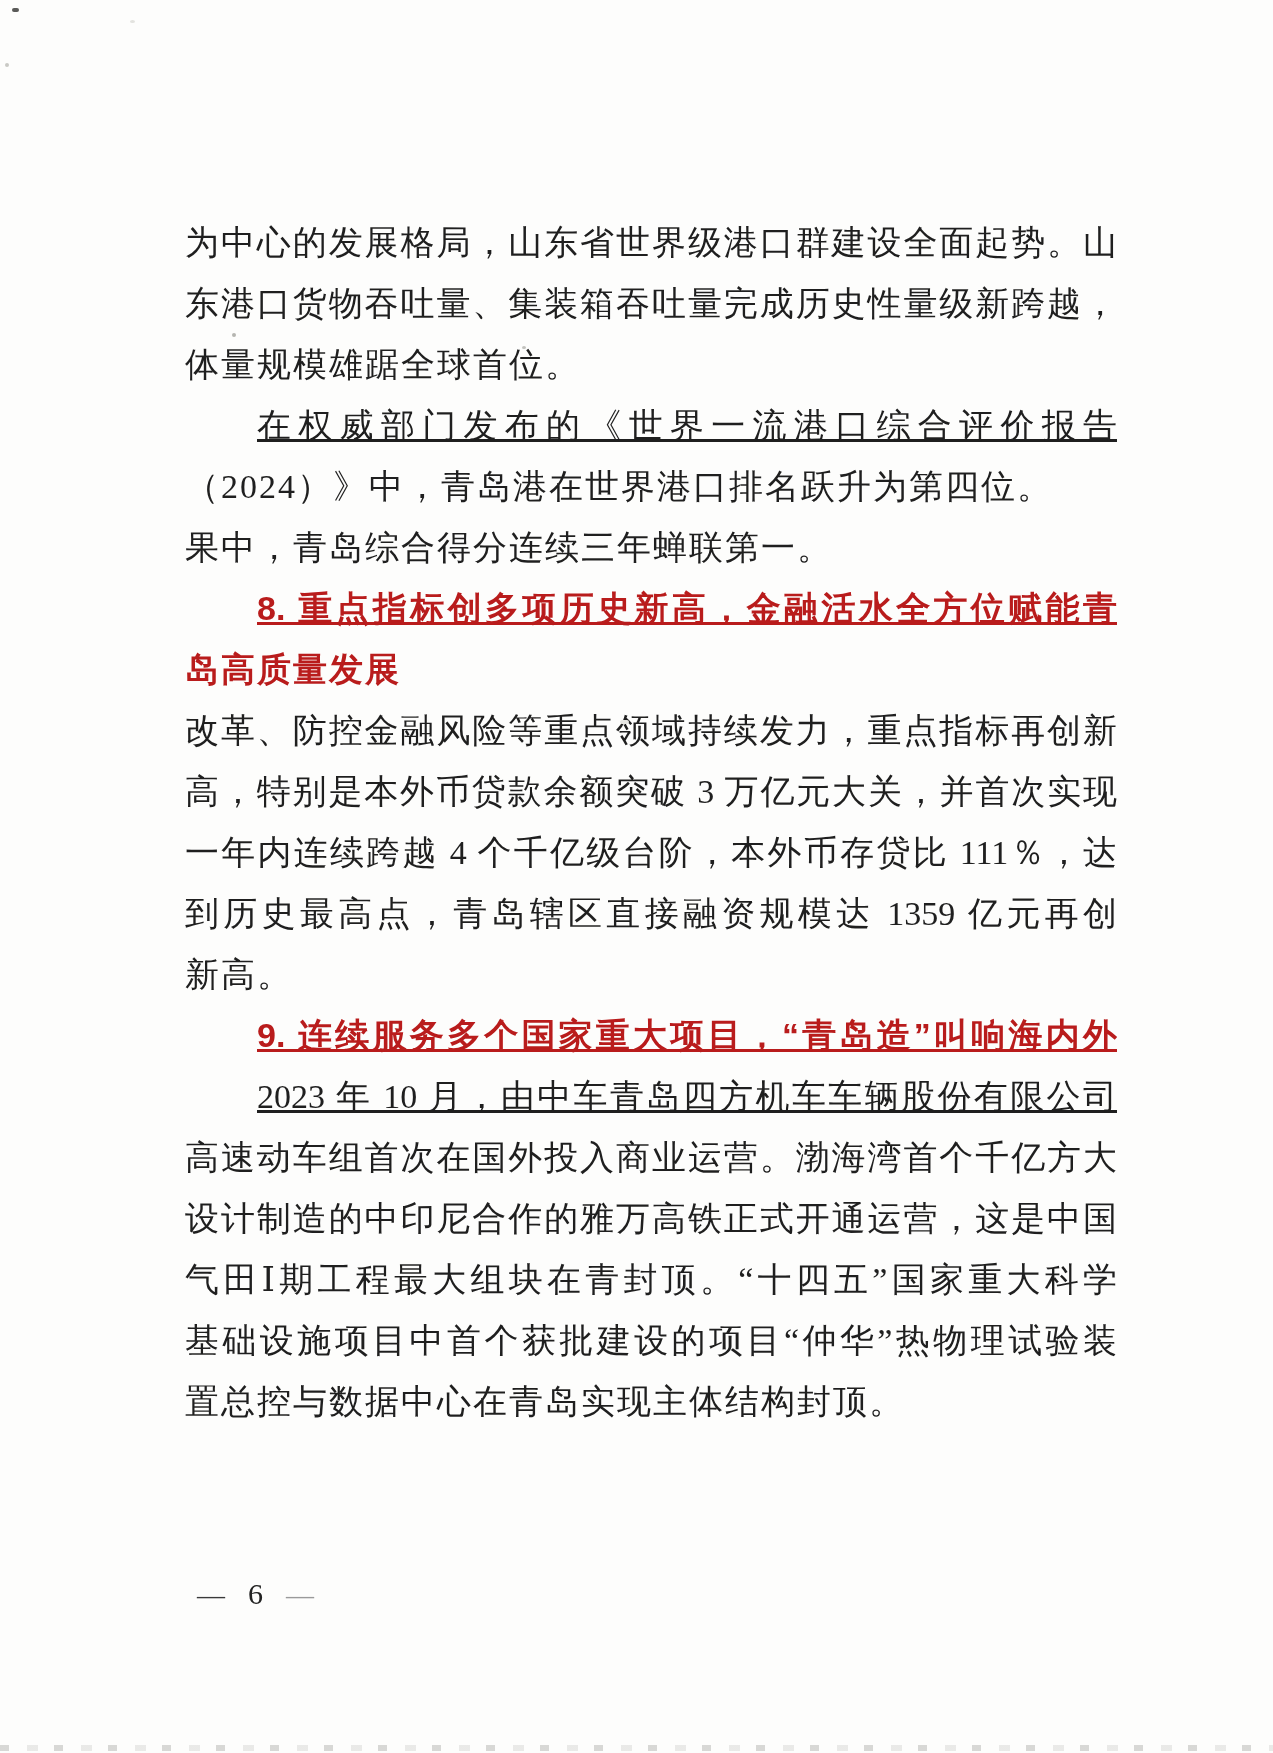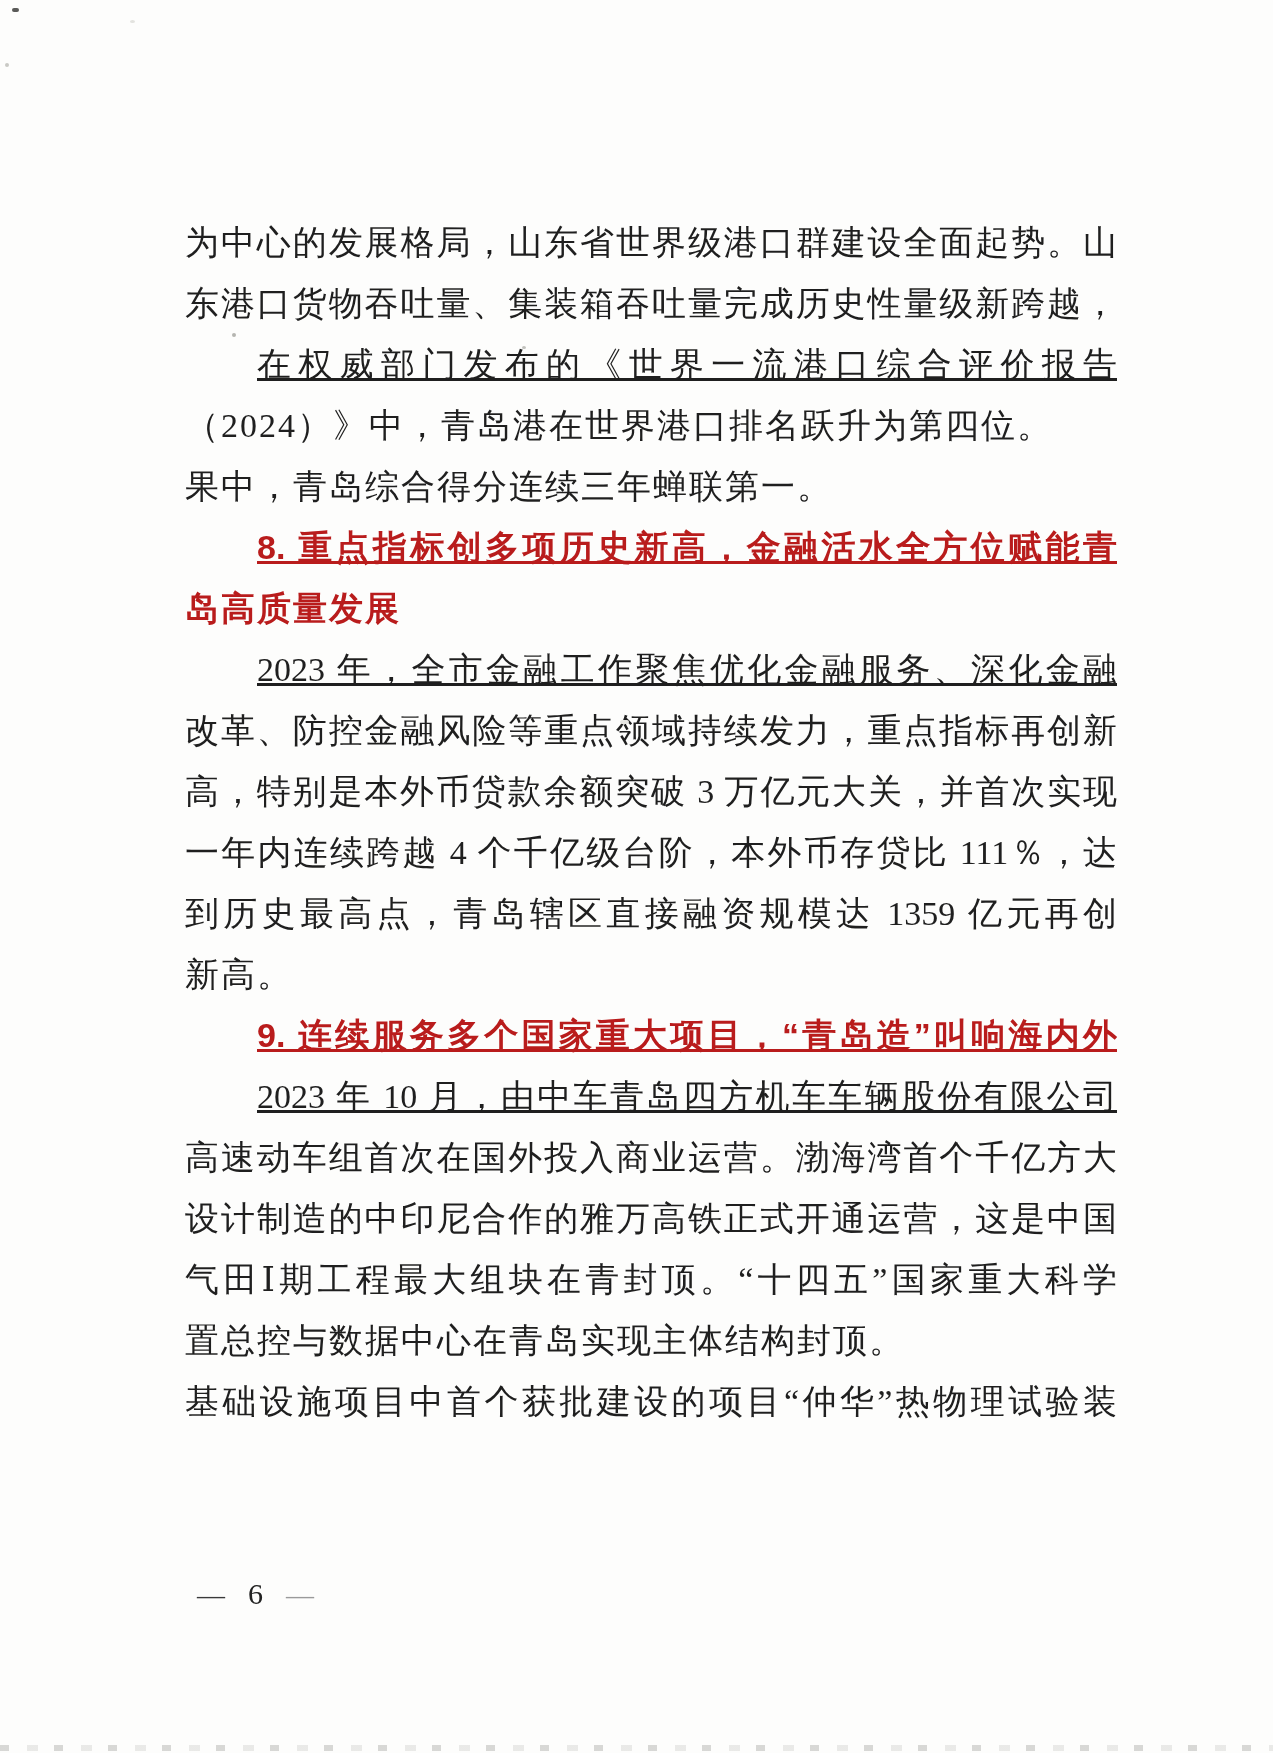--- a/index.html
+++ b/index.html
@@ -80,38 +80,38 @@
   }
 </style>
 </head>
 <body>
 
 <div class="page">
 
   <div class="content">
     <div class="line fill">为中心的发展格局，山东省世界级港口群建设全面起势。山</div>
     <div class="line fill">东港口货物吞吐量、集装箱吞吐量完成历史性量级新跨越，</div>
+    <div class="line">体量规模雄踞全球首位。</div>
     <div class="line indent fill">在权威部门发布的《世界一流港口综合评价报告</div>
     <div class="line">（2024）》中，青岛港在世界港口排名跃升为第四位。</div>
     <div class="line">果中，青岛综合得分连续三年蝉联第一。</div>
     <div class="line indent fill bold">8. 重点指标创多项历史新高，金融活水全方位赋能青</div>
     <div class="line bold">岛高质量发展</div>
-    <div class="line indent fill">2023 年，全市金融工作聚焦优化金融服务、深化金融</div>
     <div class="line fill">改革、防控金融风险等重点领域持续发力，重点指标再创新</div>
     <div class="line fill">高，特别是本外币贷款余额突破 3 万亿元大关，并首次实现</div>
     <div class="line fill">一年内连续跨越 4 个千亿级台阶，本外币存贷比 111％，达</div>
     <div class="line fill">到历史最高点，青岛辖区直接融资规模达 1359 亿元再创</div>
     <div class="line">新高。</div>
     <div class="line indent fill bold">9. 连续服务多个国家重大项目，“青岛造”叫响海内外</div>
     <div class="line indent fill">2023 年 10 月，由中车青岛四方机车车辆股份有限公司</div>
     <div class="line fill">高速动车组首次在国外投入商业运营。渤海湾首个千亿方大</div>
     <div class="line fill">设计制造的中印尼合作的雅万高铁正式开通运营，这是中国</div>
     <div class="line fill">气田Ⅰ期工程最大组块在青封顶。“十四五”国家重大科学</div>
+    <div class="line fill">基础设施项目中首个获批建设的项目“仲华”热物理试验装</div>
     <div class="line">置总控与数据中心在青岛实现主体结构封顶。</div>
-    <div class="line fill">基础设施项目中首个获批建设的项目“仲华”热物理试验装</div>
   </div>
 
   <div class="footer">
     <span class="dash-left">—</span><span class="page-num">6</span><span class="dash-right">—</span>
   </div>
 
   <div class="speck speck-1"></div>
   <div class="speck speck-2"></div>
   <div class="speck speck-3"></div>
   <div class="speck speck-4"></div>

